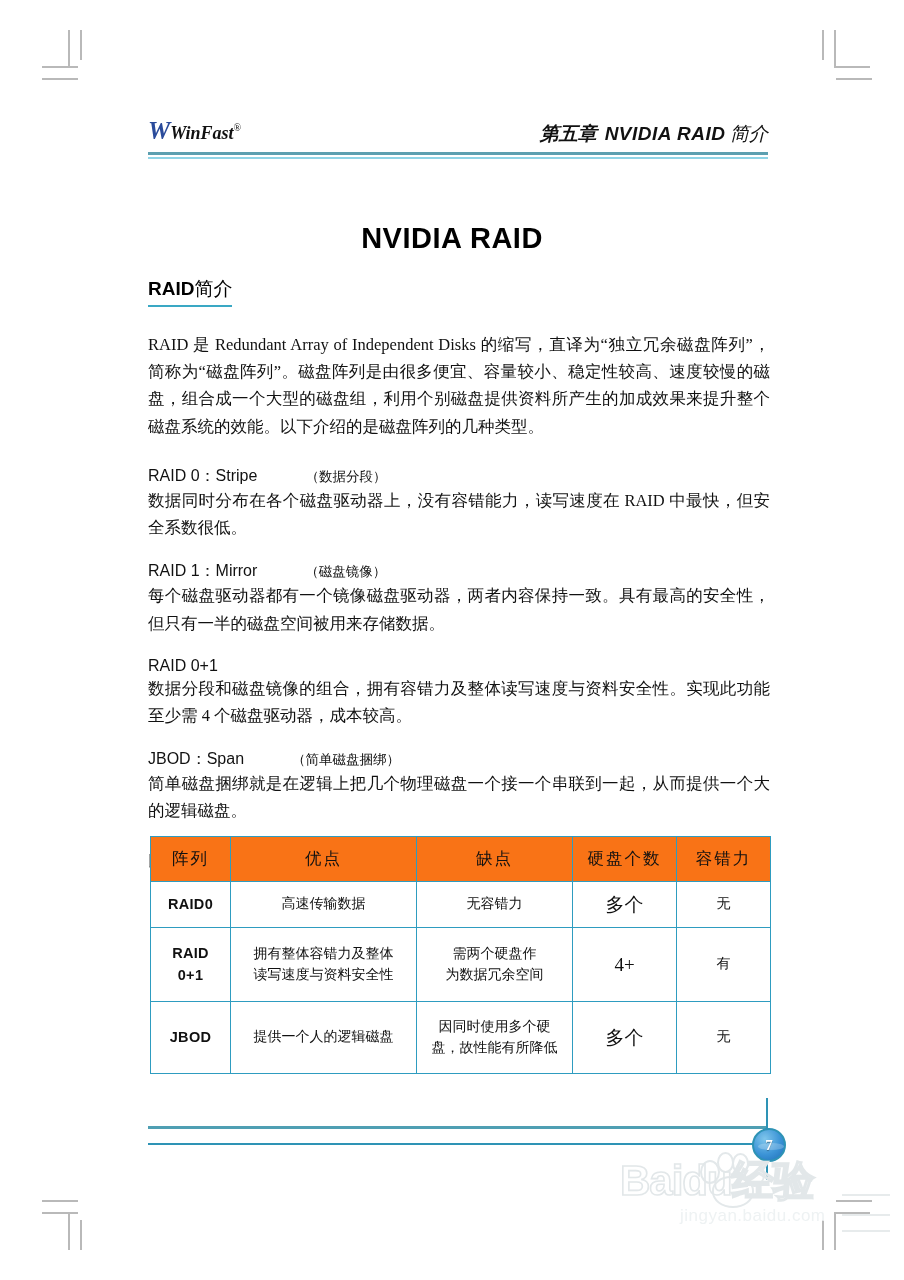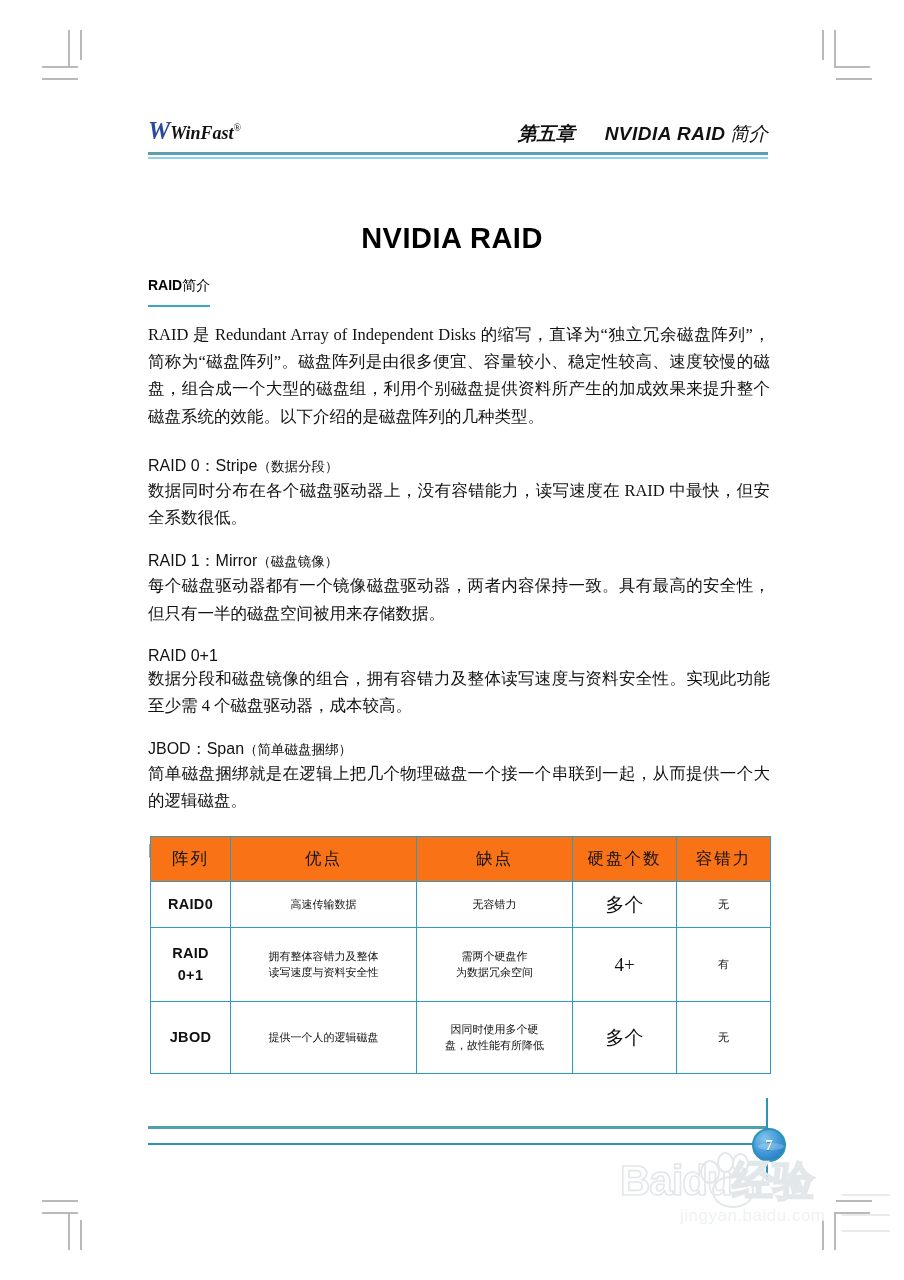--- a/index.html
+++ b/index.html
@@ -79,21 +79,21 @@
     vertical-align: super;
     position: relative;
     top: -8px;
   }
   .header-right {
     position: absolute;
     right: 0;
     top: 3px;
     display: flex;
     align-items: flex-start;
-    gap: 30px;
+    gap: 8px;
     white-space: nowrap;
   }
   .hdr-chapter {
     font-family: "Liberation Serif", "DejaVu Serif", serif;
     font-size: 19px;
     font-weight: bold;
     font-style: italic;
     color: #111;
   }
   .hdr-title {
@@ -139,27 +139,27 @@
     letter-spacing: 0.5px;
     color: #000;
   }
   #content {
     position: absolute;
     left: 148px;
     top: 276px;
     width: 622px;
   }
   h2.section-heading {
-    margin: 0 0 14px 0;
-    font-size: 14px;
+    margin: 0 0 24px 0;
+    font-size: 19px;
     font-weight: bold;
     color: #000;
     display: inline-block;
     border-bottom: 2px solid #3aa8c4;
-    padding-bottom: 10px;
+    padding-bottom: 3px;
     font-family: "Liberation Sans", "DejaVu Sans", sans-serif;
   }
   h2.section-heading .cn {
     font-family: "Liberation Serif", "DejaVu Serif", serif;
     font-weight: normal;
   }
   p.body {
     margin: 0;
     font-family: "Liberation Serif", "DejaVu Serif", serif;
     font-size: 16.5px;
@@ -171,20 +171,21 @@
   .spacer-md { height: 20px; }
   .raid-label {
     font-family: "Liberation Sans", "DejaVu Sans", sans-serif;
     font-size: 16px;
     color: #111;
   }
   .raid-paren {
     font-family: "Liberation Serif", "DejaVu Serif", serif;
     font-size: 13.5px;
     color: #111;
+    padding-left: 48px;
   }
   .lead-in {
     font-family: "Liberation Serif", "DejaVu Serif", serif;
     font-size: 16.5px;
     color: #111;
   }
   .lead-in .en {
     font-family: "Liberation Sans", "DejaVu Sans", sans-serif;
     font-size: 16px;
     font-weight: bold;
@@ -198,21 +199,21 @@
     width: 620px;
     border-collapse: collapse;
     table-layout: fixed;
   }
   #raid-table th, #raid-table td {
     border: 1.5px solid #2e9cc0;
     padding: 6px 4px;
     text-align: center;
     vertical-align: middle;
     font-family: "Liberation Serif", "DejaVu Serif", serif;
-    font-size: 11px;
+    font-size: 14px;
     color: #111;
     line-height: 1.45;
   }
   #raid-table thead th {
     background: #f97316;
     font-size: 16.5px;
     font-weight: normal;
     letter-spacing: 2px;
     height: 32px;
   }

